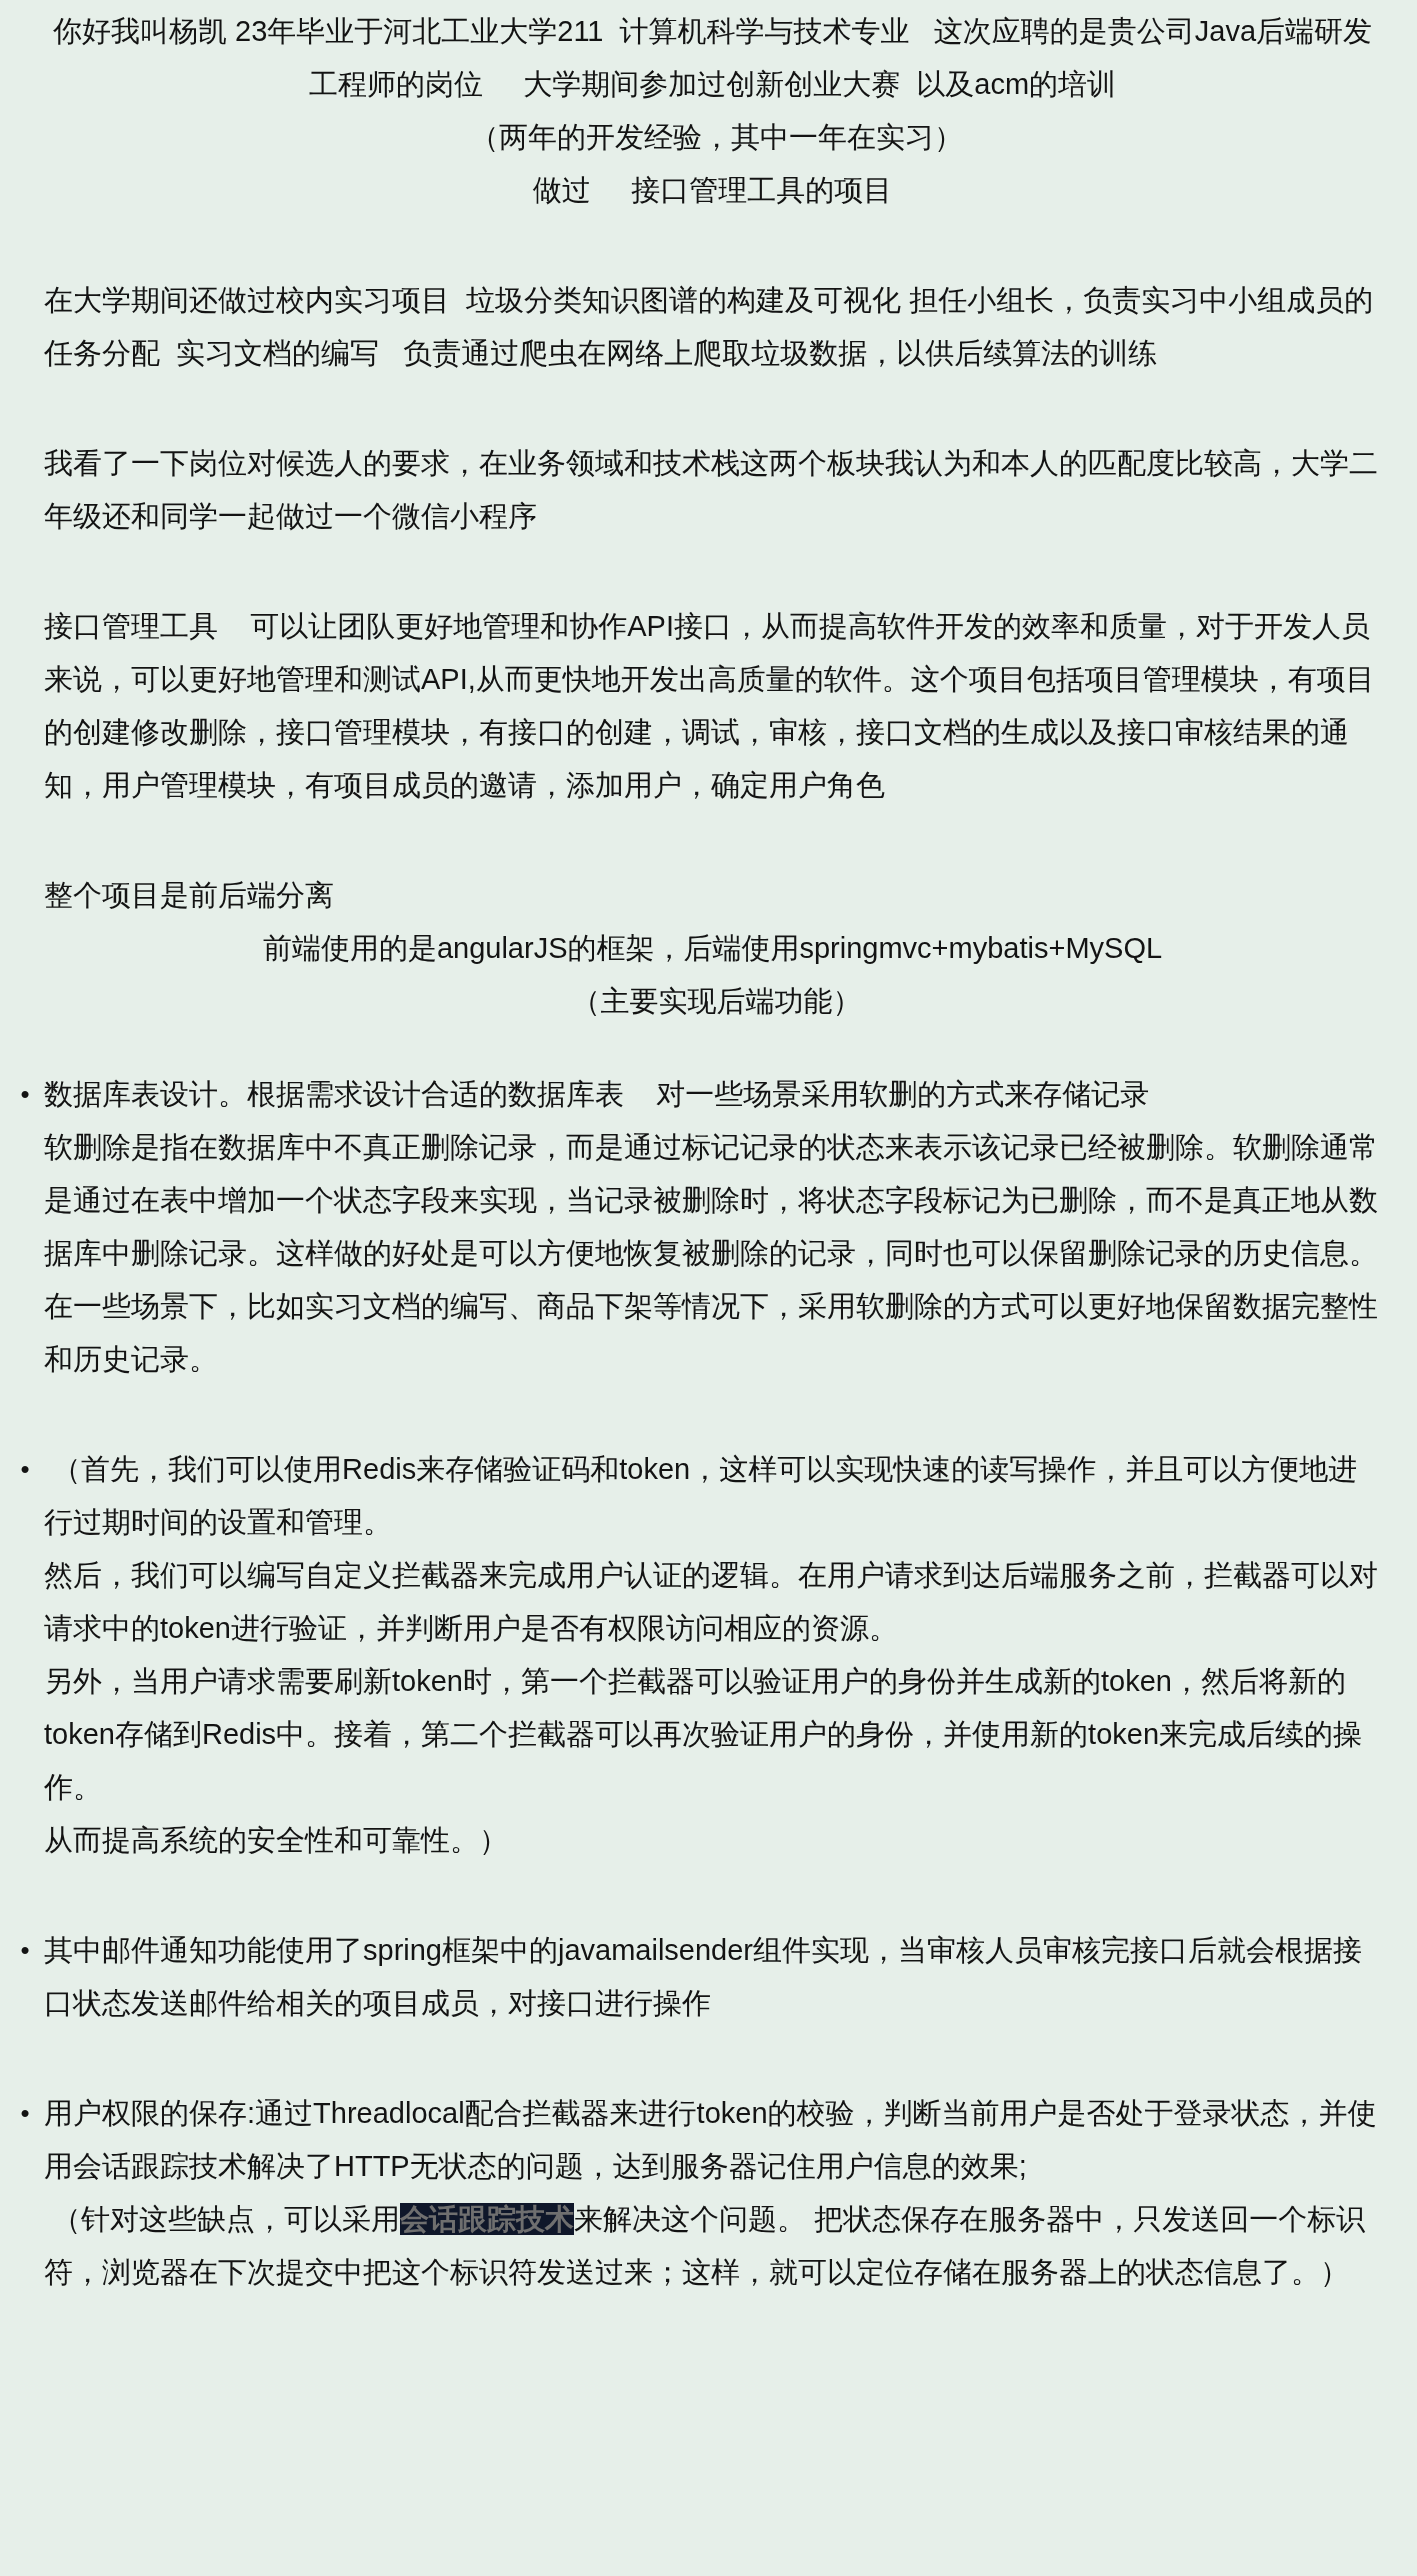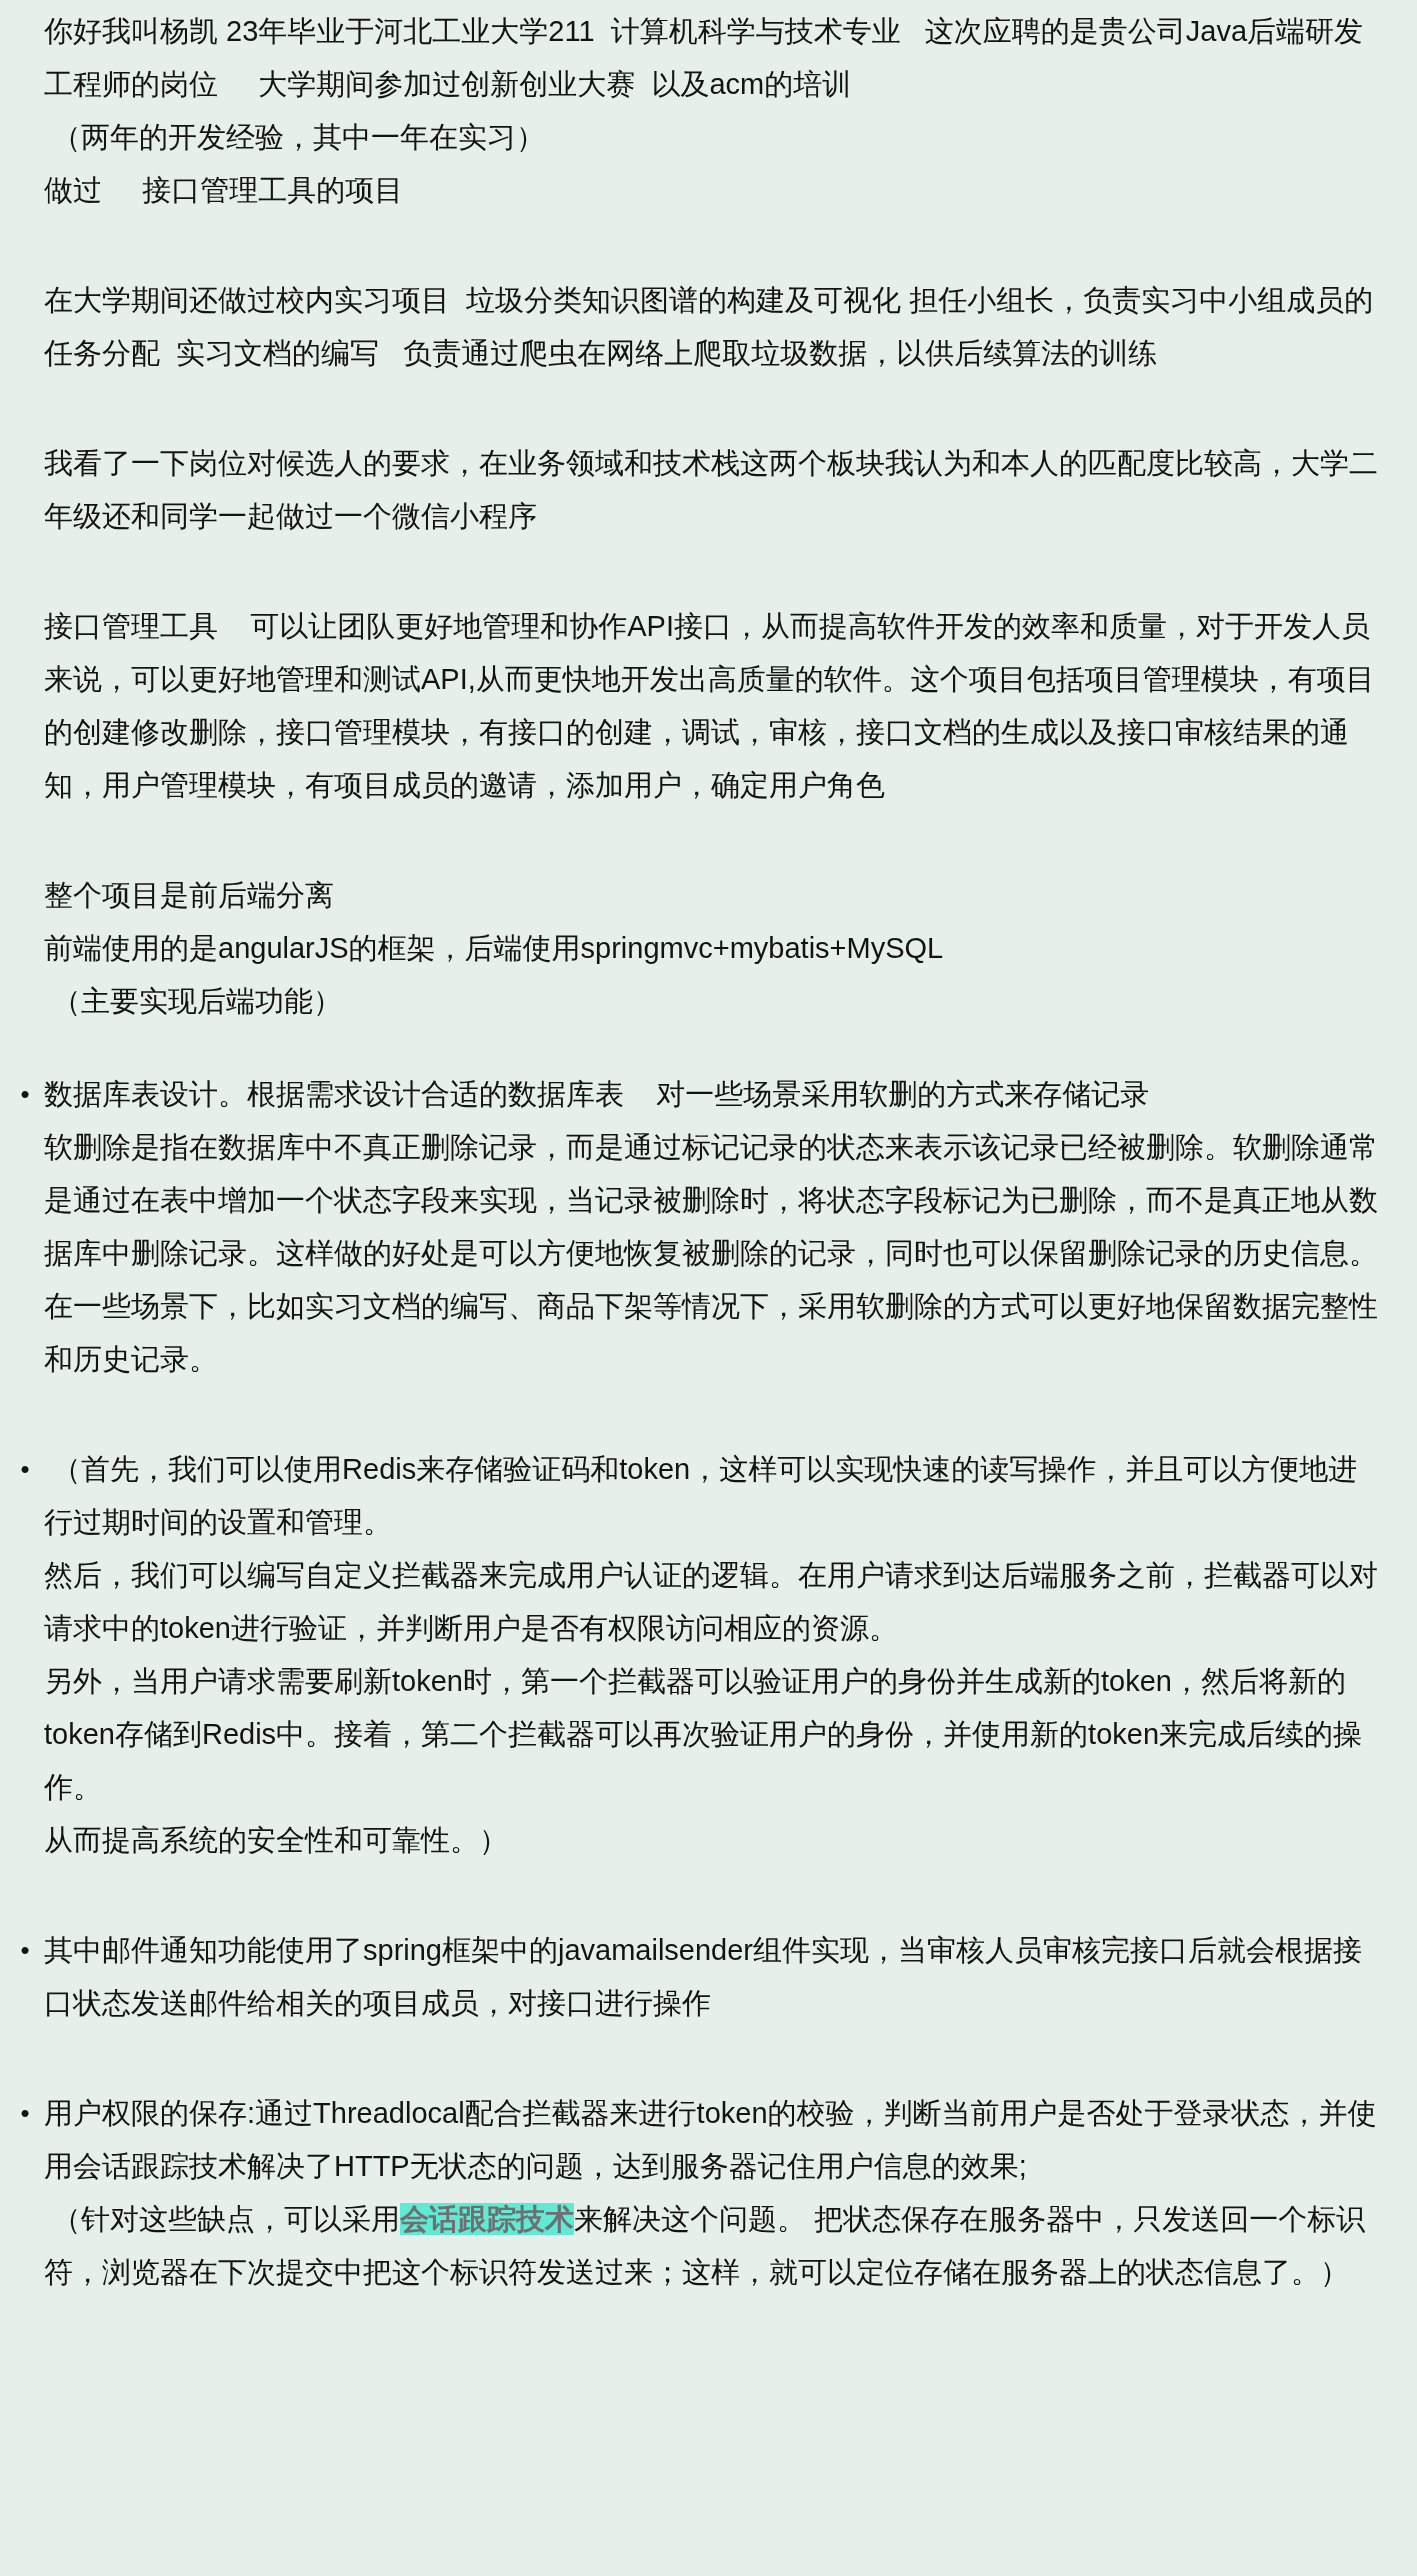--- a/index.html
+++ b/index.html
@@ -32,23 +32,23 @@
   .bullet .marker {
     position: absolute;
     left: -23.4px;
     top: 0;
     font-size: 26px;
   }
   .b  { font-weight: 400; }
   .hl {
     font-weight: 700;
     color: #6f6f6f;
-    background: #5eead4;
+    background: #0f172a;
   }
-  .sp-none  { margin-top: 0; }
+  .sp-none  { margin-top: 0; text-align: center; }
   .sp-blank { margin-top: 57px; }
   .sp-big   { margin-top: 40px; }
 </style>
 </head>
 <body>
 
 <div id="doc">
     <div class="block p sp-none"><span class="">你好我叫杨凯 23年毕业于河北工业大学211  计算机科学与技术专业   这次应聘的是贵公司Java后端研发工程师的岗位     大学期间参加过创新创业大赛  以及acm的培训</span></div>
     <div class="block p sp-none"><span class=""> （两年的开发经验，其中一年在实习）</span></div>
     <div class="block p sp-none"><span class="">做过     接口管理工具的项目</span></div>

